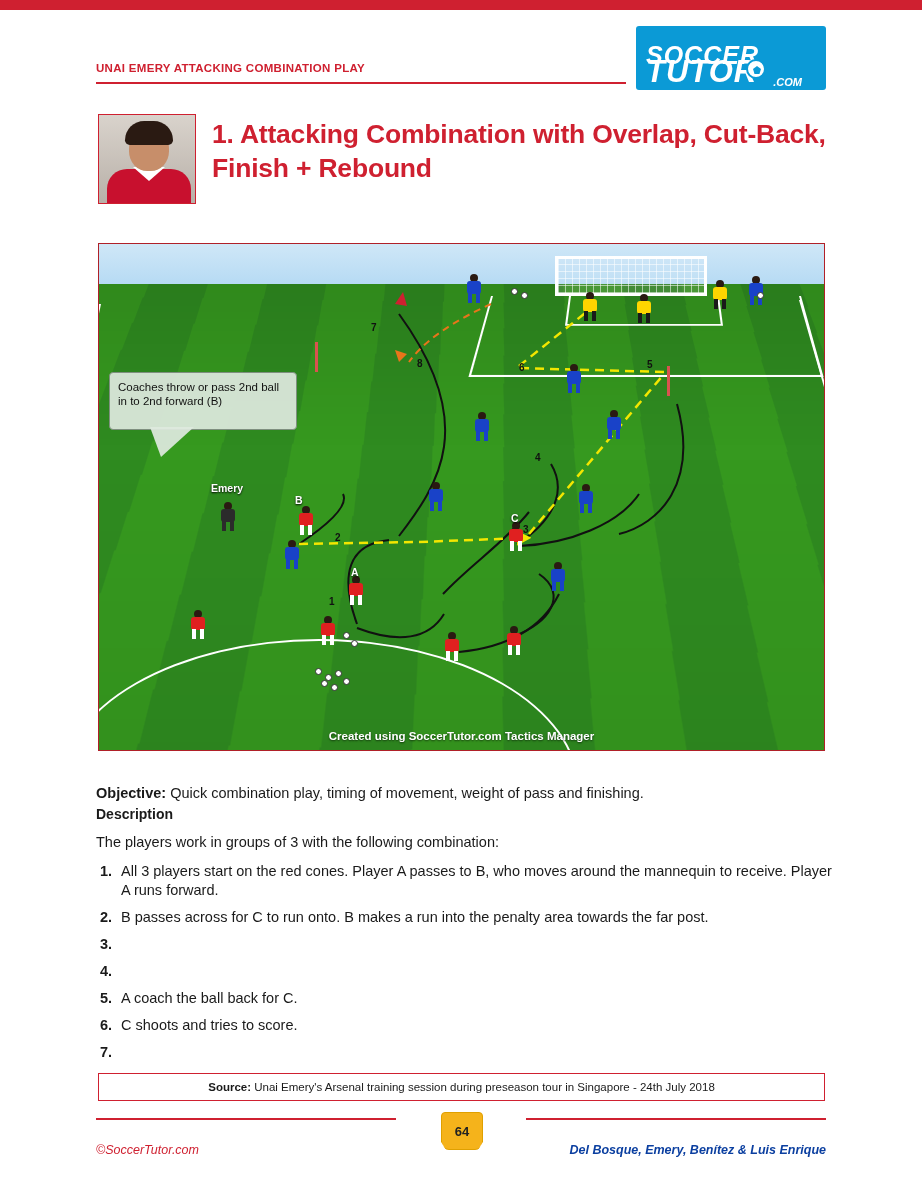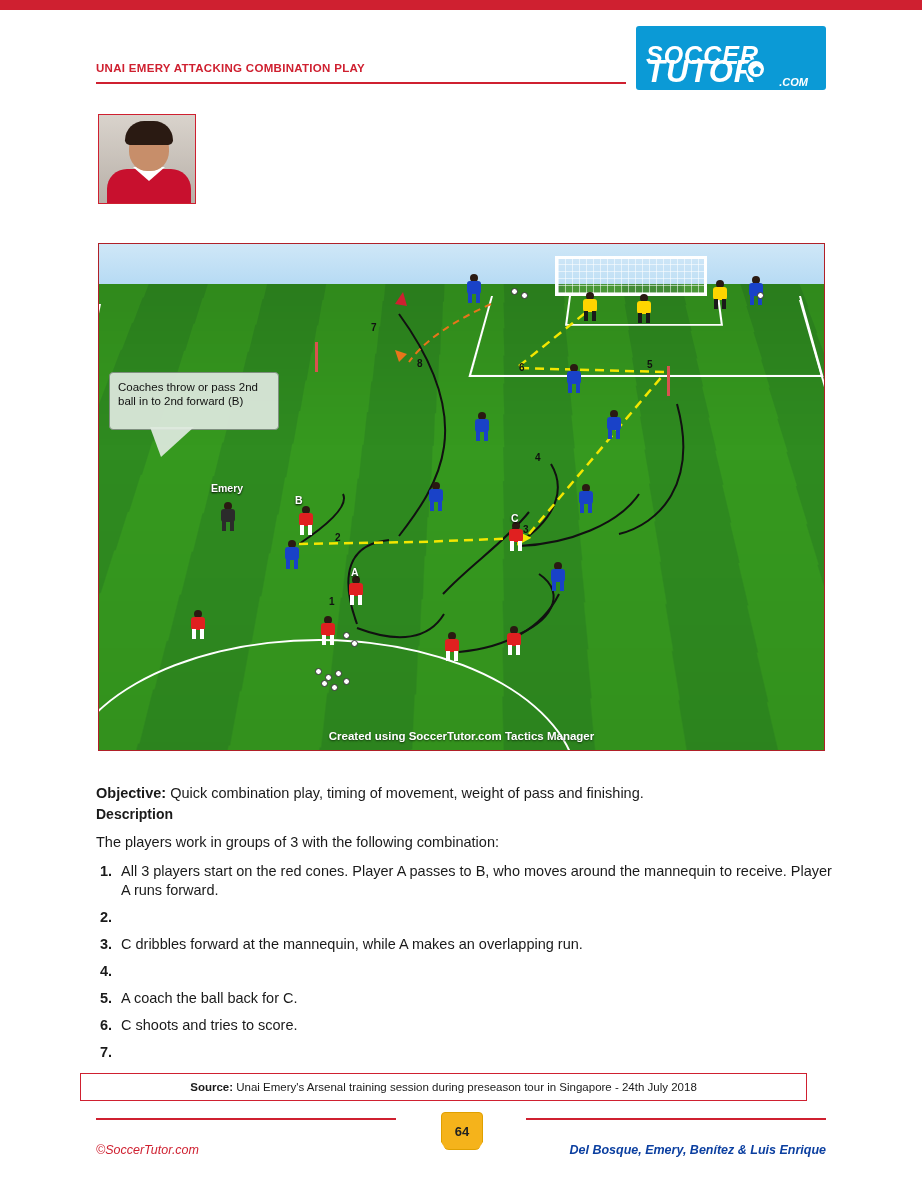--- a/index.html
+++ b/index.html
@@ -42,21 +42,21 @@
     position:absolute; left:110px; top:33px; width:20px; height:20px;
     border-radius:50%;
     background:#ffffff;
     border:2px solid #0b9ad6;
   }
   .logo .ball:after{
     content:""; position:absolute; left:5px; top:5px; width:8px;height:8px;
     background:#0b9ad6; clip-path: polygon(50% 0,100% 38%,81% 100%,19% 100%,0 38%);
   }
   .logo .dotcom {
-    position:absolute; right:18px; bottom:2px;
+    position:absolute; right:24px; bottom:2px;
     font-size:11px; font-weight:bold; color:#ffffff; font-style:italic;
   }
   .header-title {
     position:absolute; left:96px; top:62px;
     font-size:11.5px; font-weight:bold; letter-spacing:0.3px;
     color:#cf2030; text-transform:uppercase;
   }
   .header-rule {
     position:absolute; left:96px; top:82px; width:530px; height:2px;
     background:#cf2030;
@@ -156,21 +156,21 @@
     clip-path: inset(0 0 50% 0);
   }
   .right-line{
     position:absolute; left:700px; top:56px; width:2px;height:220px;background:#ffffff;
     transform:skewX(16deg); transform-origin:top;
   }
   
   .pole { position:absolute; width:3px; height:30px; background:#d9534f; }
   
   .callout {
-    position:absolute; left:10px; top:128px; width:170px; height:58px;
+    position:absolute; left:10px; top:128px; width:188px; height:58px;
     background:rgba(222,232,222,0.93);
     border:1px solid #7f8f7f; border-radius:4px;
     font-size:11.5px; line-height:1.25; color:#111; padding:7px 8px;
   }
   .callout:after{
     content:""; position:absolute; left:40px; bottom:-28px; width:110px;height:30px;
     background:rgba(222,232,222,0.93);
     clip-path: polygon(0 0, 40% 0, 10% 100%);
   }
   .credit {
@@ -211,21 +211,21 @@
   }
   .steps {
     position:absolute; left:96px; top:862px; width:740px;
   }
   .step {
     position:relative; display:flex; gap:9px; margin-bottom:8px;
     font-size:14.5px; line-height:1.31;
   }
   .step .n{ font-weight:bold; min-width:16px; text-align:right;}
   .source {
-    position:absolute; left:80px; top:1073px; width:727px; height:28px;
+    position:absolute; left:98px; top:1073px; width:727px; height:28px;
     border:1px solid #cf2030;
     display:flex; align-items:center; justify-content:center;
     font-size:11.5px;
   }
   .source b{font-weight:bold;}
   .bot-rule1 { position:absolute; left:96px; top:1118px; width:300px; height:2px; background:#cf2030;}
   .bot-rule2 { position:absolute; right:96px; top:1118px; width:300px; height:2px; background:#cf2030;}
   .page-badge {
     position:absolute; left:441px; top:1112px; width:42px; height:38px;
     background:#f5b31b; border:1px solid #e0a000;
@@ -262,20 +262,26 @@
   <div class="header-rule"></div>
 
   <div class="photo">
     <div class="shirt"></div>
     <div class="collar"></div>
     <div class="face"></div>
     <div class="hair"></div>
     <div class="brow"></div>
   </div>
 
+  <div class="title-block">
+    <h1>
+      <span class="num">1.</span>
+      <span>Attacking Combination with Overlap, Cut-Back, Finish + Rebound</span>
+    </h1>
+  </div>
 
   <div class="diagram">
     <div class="sky"></div>
     <div class="pitch"></div>
     <div class="pitch-overlay"></div>
 
     <div class="side-line-l"></div>
     <div class="right-line"></div>
     <div class="penalty-box"></div>
     <div class="six-box"></div>
@@ -457,24 +463,24 @@
   <div class="desc-h">Description</div>
   <div class="desc-intro">The players work in groups of 3 with the following combination:</div>
 
   <div class="steps">
     <div class="step">
       <div class="n">1.</div>
       <div class="t">All 3 players start on the red cones. Player A passes to B, who moves around the mannequin to receive. Player A runs forward.</div>
     </div>
     <div class="step">
       <div class="n">2.</div>
+      <div class="t">B passes across for C to run onto. B makes a run into the penalty area towards the far post.</div>
     </div>
     <div class="step">
       <div class="n">3.</div>
-      <div class="t">C dribbles forward at the mannequin, while A makes an overlapping run.</div>
     </div>
     <div class="step">
       <div class="n">4.</div>
     </div>
     <div class="step">
       <div class="n">5.</div>
       <div class="t">A coach the ball back for C.</div>
     </div>
     <div class="step">
       <div class="n">6.</div>

